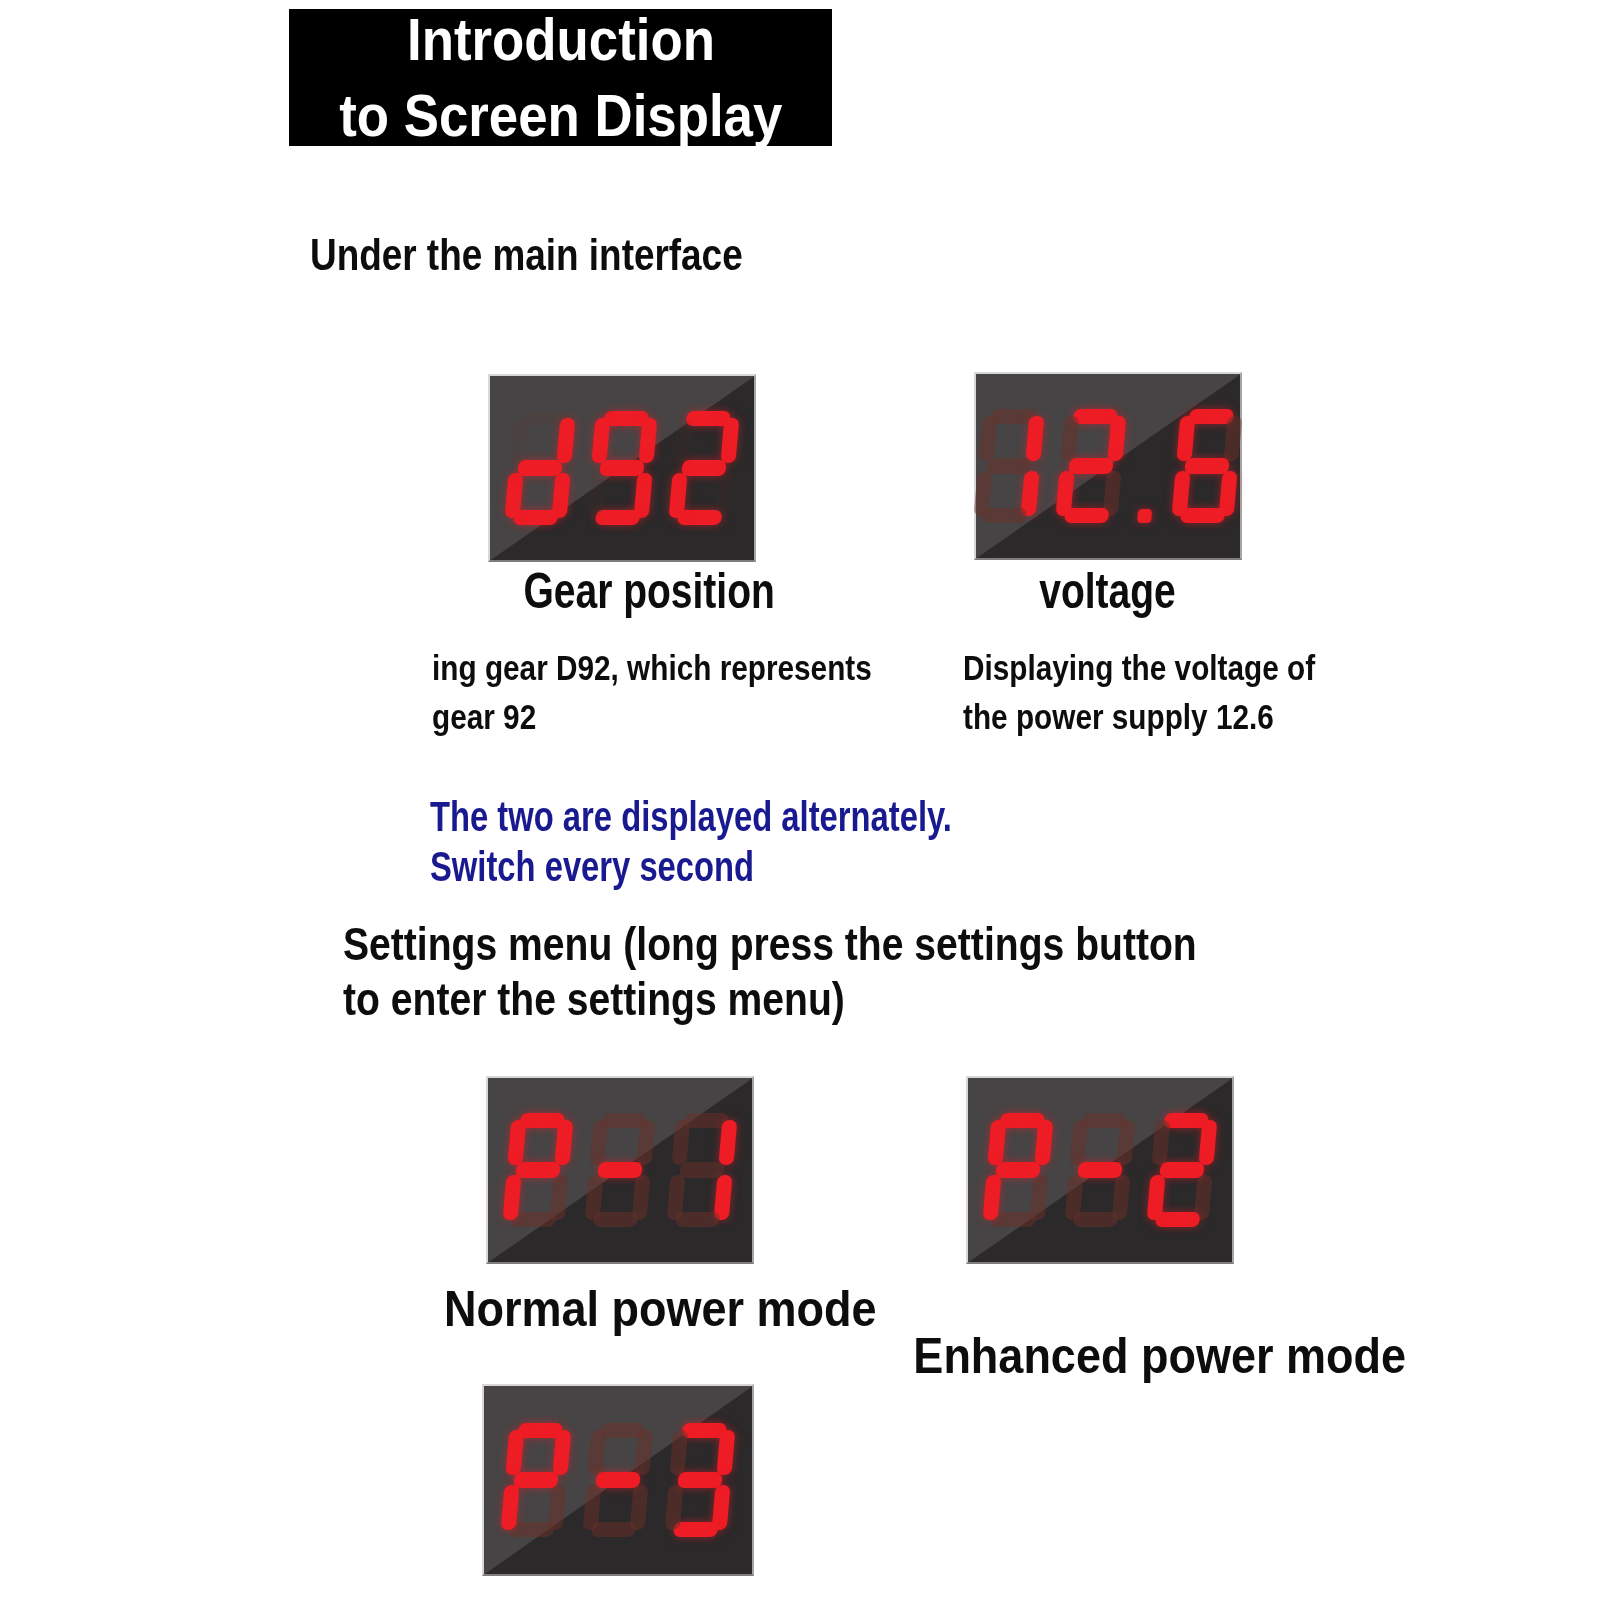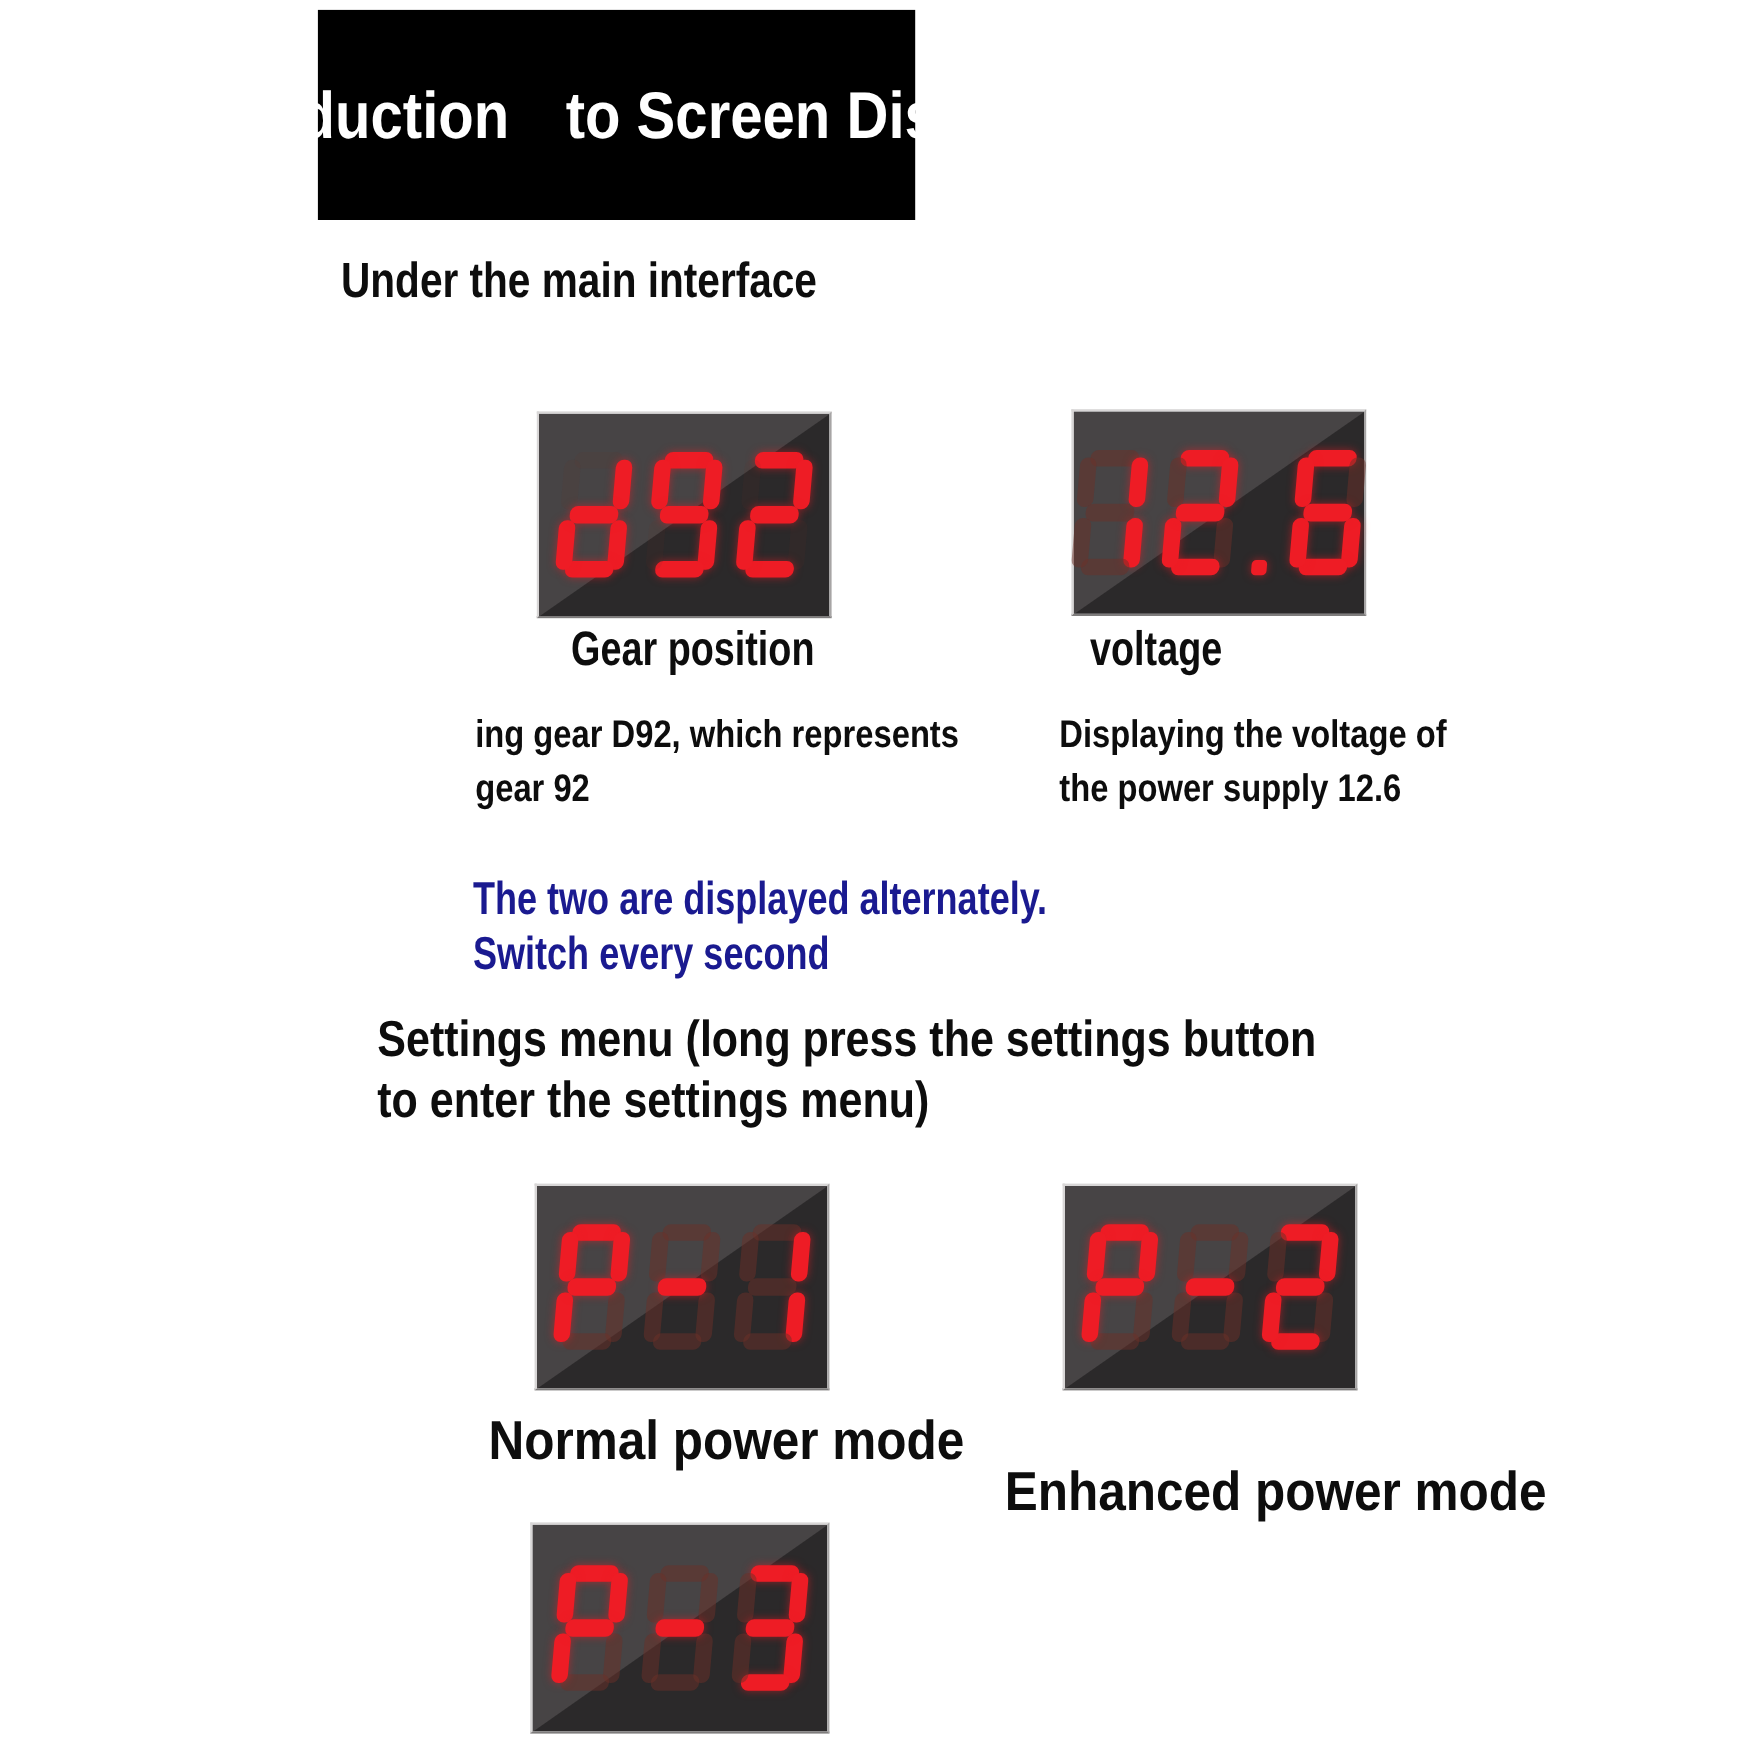--- a/index.html
+++ b/index.html
@@ -6,30 +6,30 @@
   .canvas{
     position:relative;width:1600px;height:1600px;background:#ffffff;overflow:hidden;
     font-family:"Liberation Sans","DejaVu Sans",sans-serif;font-weight:bold;color:#0d0d0d;
   }
   .cond{display:inline-block;white-space:nowrap;transform:scaleX(.84);transform-origin:0 50%;}
   .center .cond{transform-origin:50% 50%;}
   .line{display:block;}
 
   
   .banner{
-    position:absolute;left:289px;top:9px;width:543px;height:191px;background:var(--banner_bg,#000);
-    color:var(--banner_fg,#fff);display:flex;flex-direction:row;justify-content:center;align-items:center;
+    position:absolute;left:289px;top:9px;width:543px;height:137px;background:var(--banner_bg,#000);
+    color:var(--banner_fg,#fff);display:flex;flex-direction:column;justify-content:center;align-items:center;
     text-align:center;font-size:60px;line-height:76px;
   }
   .banner .cond{transform:scaleX(.88);transform-origin:50% 50%;}
 
   
   .intro{position:absolute;left:310px;top:230px;font-size:45px;line-height:50px;}
   .intro .cond{transform:scaleX(.82);}
-  .display-label{position:absolute;width:268px;font-size:44px;line-height:56px;}
+  .display-label{position:absolute;width:268px;text-align:center;font-size:50px;line-height:56px;}
   .display-label .cond{transform:scaleX(.78);transform-origin:50% 50%;}
   .label-gear{left:488px;top:563px;}
   .label-voltage{left:974px;top:563px;}
   .desc{position:absolute;font-size:35px;line-height:49px;}
   .desc .cond{transform:scaleX(.85);}
   .desc-gear{left:432px;top:643px;}
   .desc-voltage{left:963px;top:643px;}
   .note{position:absolute;left:430px;top:792px;font-size:42px;line-height:50px;color:var(--note_blue,#1a1a90);}
   .note .cond{transform:scaleX(.78);}
   .settings-heading{position:absolute;left:343px;top:917px;font-size:46px;line-height:55px;}

